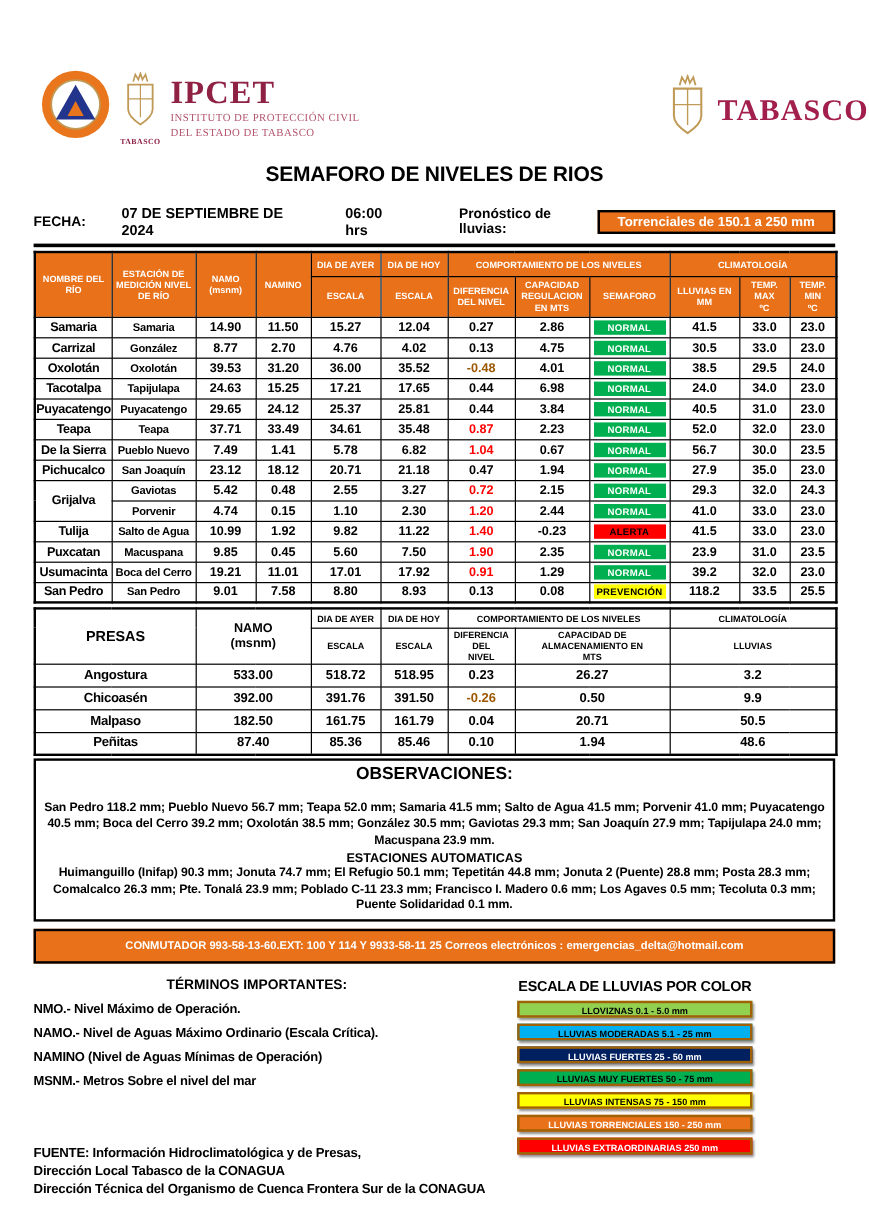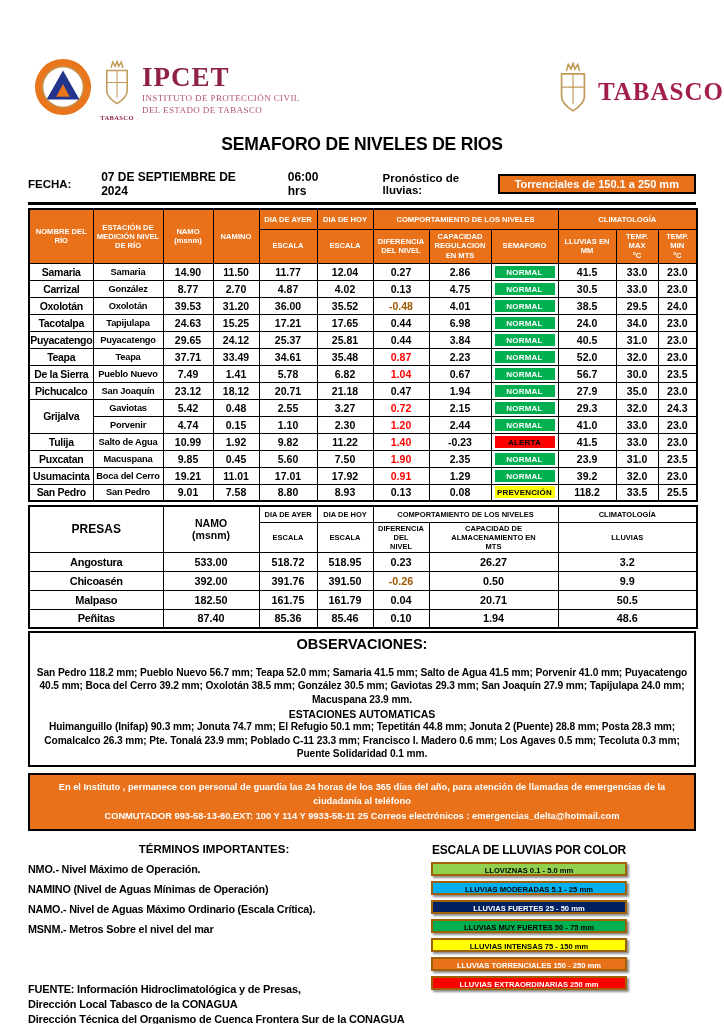--- a/index.html
+++ b/index.html
@@ -176,37 +176,37 @@
           <th>TEMP.  MIN
 ºC</th>
         </tr>
       </thead>
       <tbody id="rivers-tbody">
           <tr>
             <td class="c-name">Samaria</td>
             <td class="c-station">Samaria</td>
             <td class="c-num">14.90</td>
             <td class="c-num">11.50</td>
-            <td class="c-num">11.77</td>
+            <td class="c-num">15.27</td>
             <td class="c-num">12.04</td>
             <td class="c-num" style="color: rgb(0, 0, 0);">0.27</td>
             <td class="c-num">2.86</td>
             <td class="c-sem">
               <span class="sem-badge" style="background: rgb(0, 176, 80); color: rgb(255, 255, 255);">NORMAL</span>
             </td>
             <td class="c-num">41.5</td>
             <td class="c-num">33.0</td>
             <td class="c-num">23.0</td>
           </tr>
           <tr>
             <td class="c-name">Carrizal</td>
             <td class="c-station">González</td>
             <td class="c-num">8.77</td>
             <td class="c-num">2.70</td>
-            <td class="c-num">4.87</td>
+            <td class="c-num">4.76</td>
             <td class="c-num">4.02</td>
             <td class="c-num" style="color: rgb(0, 0, 0);">0.13</td>
             <td class="c-num">4.75</td>
             <td class="c-sem">
               <span class="sem-badge" style="background: rgb(0, 176, 80); color: rgb(255, 255, 255);">NORMAL</span>
             </td>
             <td class="c-num">30.5</td>
             <td class="c-num">33.0</td>
             <td class="c-num">23.0</td>
           </tr>
@@ -480,31 +480,30 @@
     </table>
 
     <div class="obs-box">
       <div class="obs-title">OBSERVACIONES:</div>
       <div class="obs-text">San Pedro 118.2 mm; Pueblo Nuevo 56.7 mm; Teapa 52.0 mm; Samaria 41.5 mm; Salto de Agua 41.5 mm; Porvenir 41.0 mm; Puyacatengo 40.5 mm; Boca del Cerro 39.2 mm; Oxolotán 38.5 mm; González 30.5 mm; Gaviotas 29.3 mm; San Joaquín 27.9 mm; Tapijulapa 24.0 mm; Macuspana 23.9 mm.</div>
       <div class="obs-sub-title">ESTACIONES AUTOMATICAS</div>
       <div class="obs-text2">Huimanguillo (Inifap) 90.3 mm; Jonuta 74.7 mm; El Refugio 50.1 mm; Tepetitán 44.8 mm; Jonuta 2 (Puente) 28.8 mm; Posta 28.3 mm; Comalcalco 26.3 mm; Pte. Tonalá 23.9 mm; Poblado C-11 23.3 mm; Francisco I. Madero 0.6 mm; Los Agaves 0.5 mm; Tecoluta 0.3 mm; Puente Solidaridad 0.1 mm.</div>
     </div>
 
     <div class="notice-band">
-      <div>En el Instituto , permanece con personal de guardia las 24 horas de los 365 días del año, para atención de llamadas de emergencias de la ciudadanía al teléfono</div>
       <div>CONMUTADOR  993-58-13-60.EXT: 100 Y 114  Y 9933-58-11 25   Correos electrónicos : emergencias_delta@hotmail.com</div>
     </div>
 
     <div class="bottom">
       <div class="terms">
         <div class="terms-title">TÉRMINOS IMPORTANTES:</div>
         <div id="terms-list">
             <div class="term-item">NMO.- Nivel Máximo de Operación.</div>
+            <div class="term-item">NAMO.- Nivel de Aguas Máximo Ordinario (Escala Crítica).</div>
             <div class="term-item">NAMINO (Nivel de Aguas Mínimas de Operación)</div>
-            <div class="term-item">NAMO.- Nivel de Aguas Máximo Ordinario (Escala Crítica).</div>
             <div class="term-item">MSNM.- Metros Sobre el nivel del mar</div>
           </div>
       </div>
       <div class="legend">
         <div class="legend-title">ESCALA DE LLUVIAS POR COLOR</div>
         <div id="legend-list">
             <div class="legend-band" style="background: rgb(146, 208, 80); color: rgb(0, 0, 0);">LLOVIZNAS  0.1 - 5.0 mm</div>
             <div class="legend-band" style="background: rgb(0, 176, 240); color: rgb(0, 0, 0);">LLUVIAS MODERADAS 5.1 - 25 mm</div>
             <div class="legend-band" style="background: rgb(0, 32, 96); color: rgb(255, 255, 255);">LLUVIAS FUERTES    25 - 50 mm</div>
             <div class="legend-band" style="background: rgb(0, 176, 80); color: rgb(0, 0, 0);">LLUVIAS MUY FUERTES  50 - 75 mm</div>

